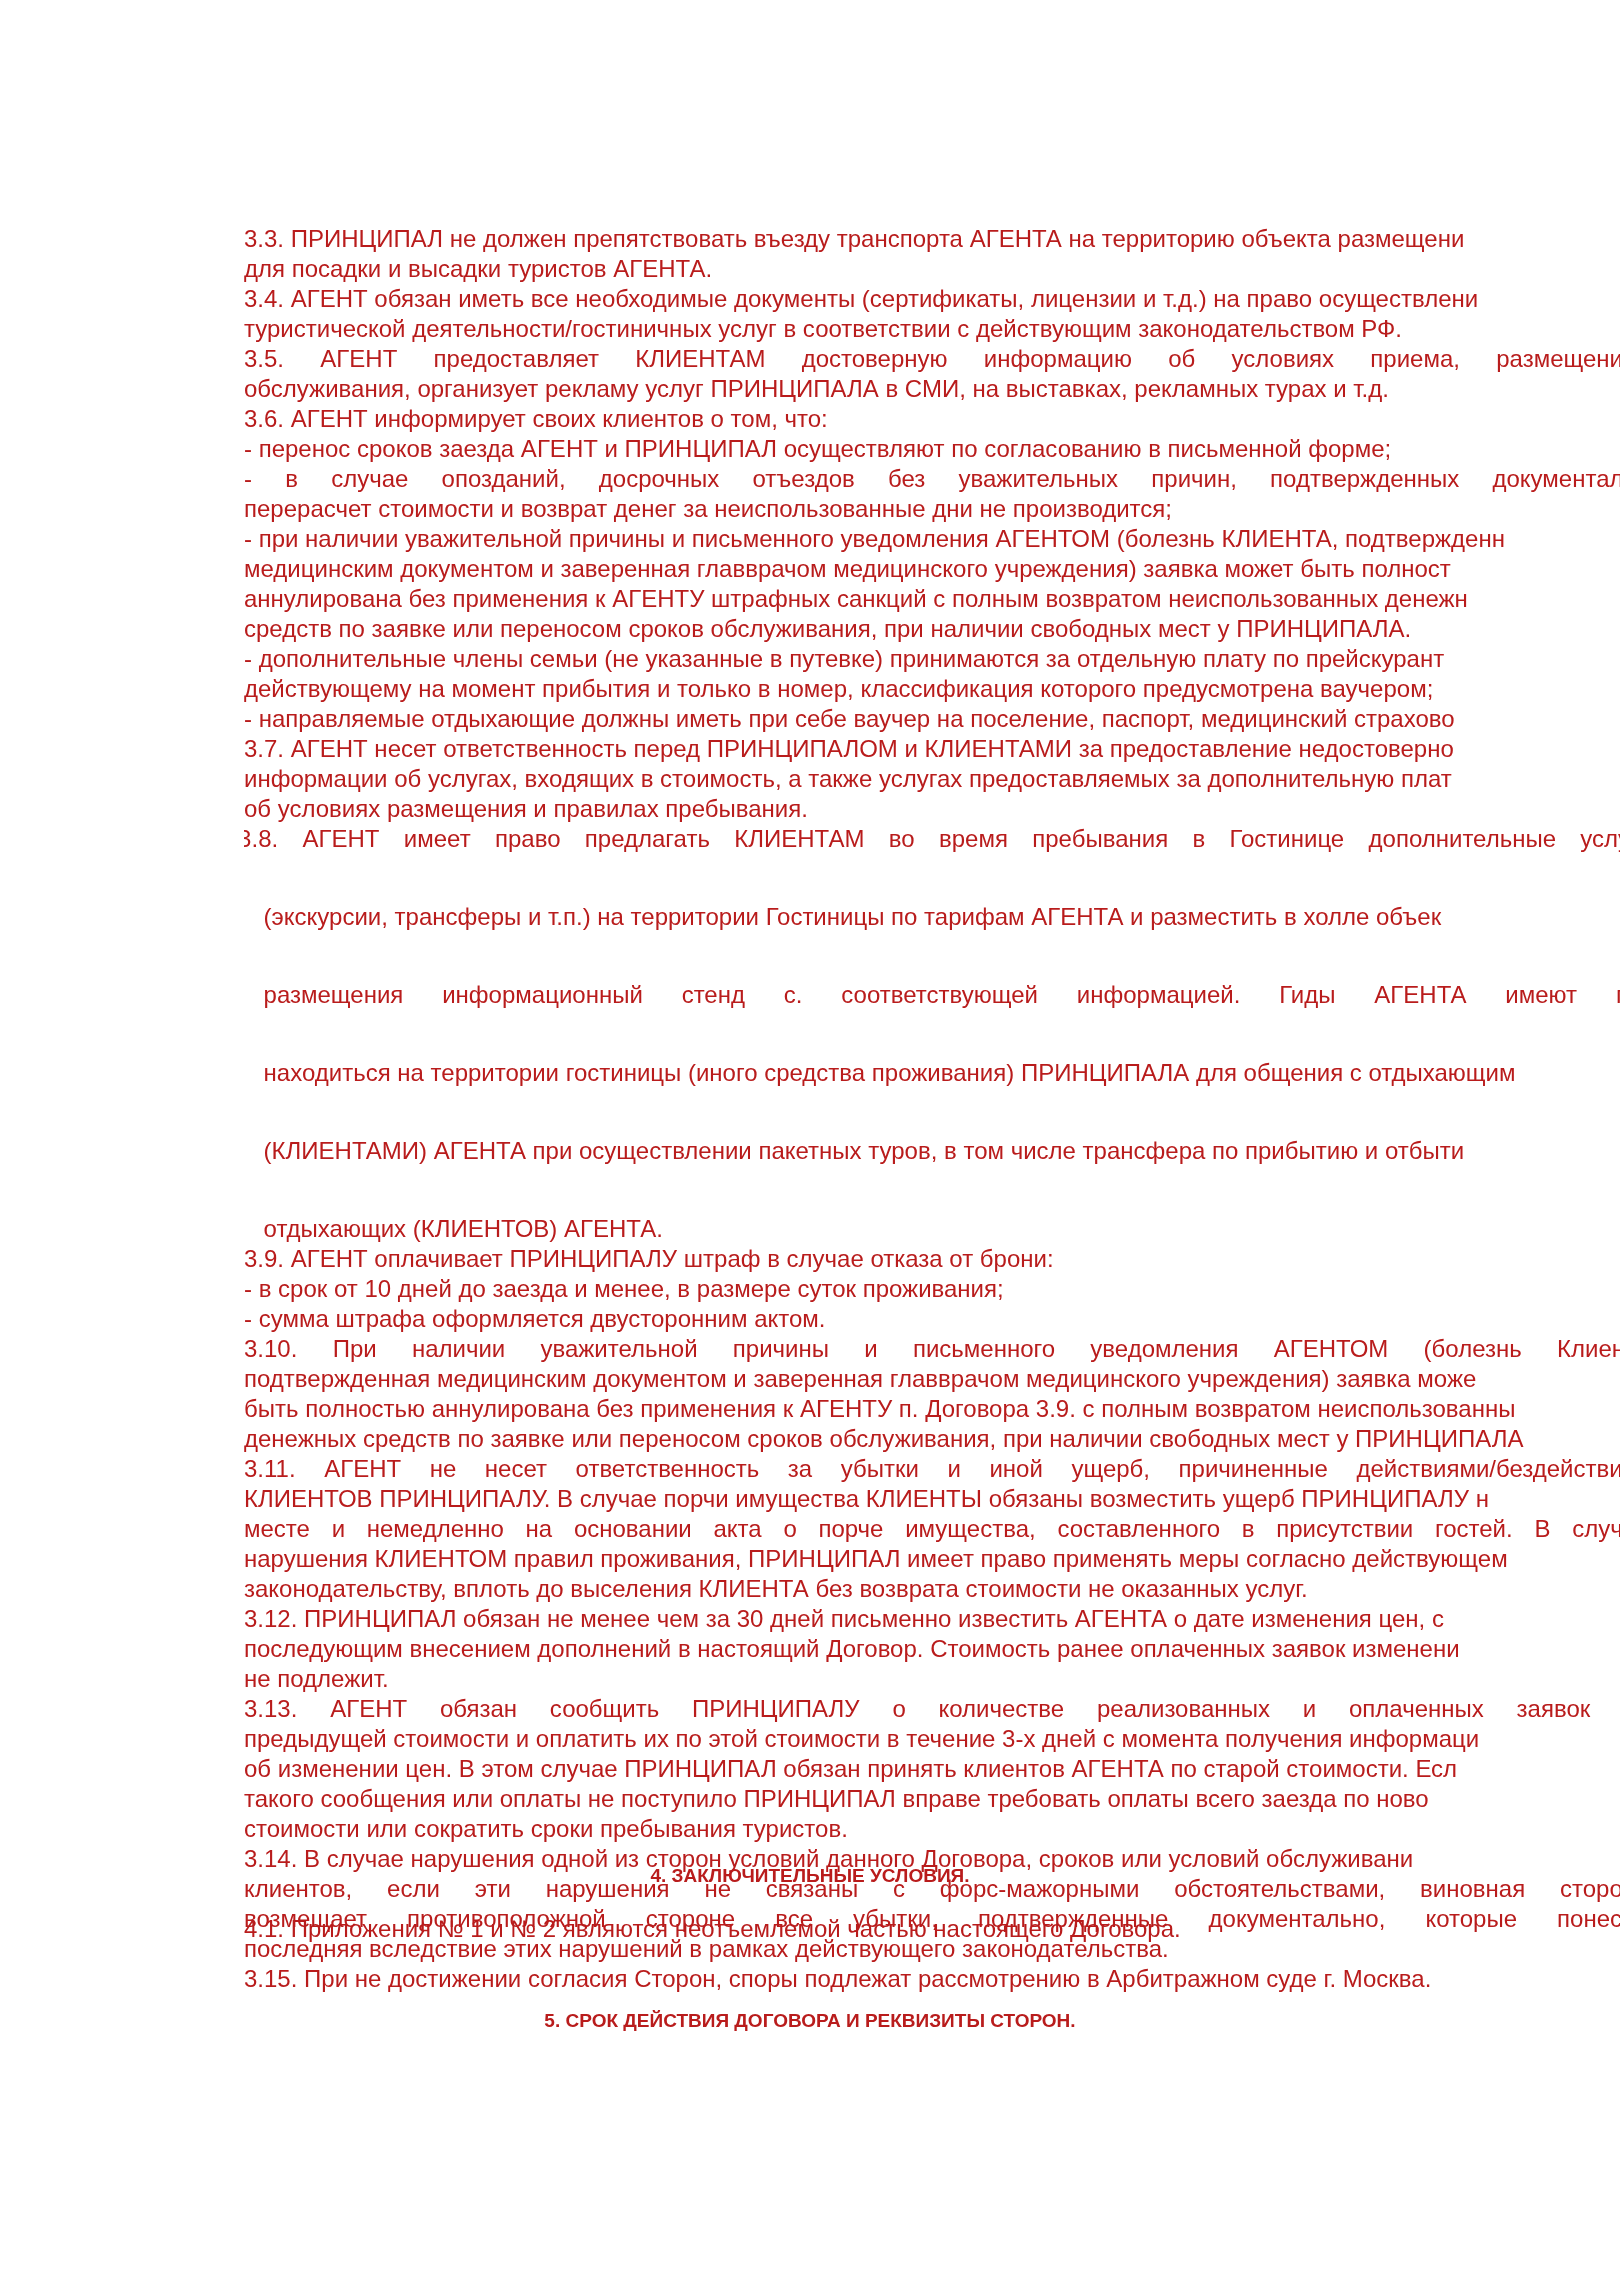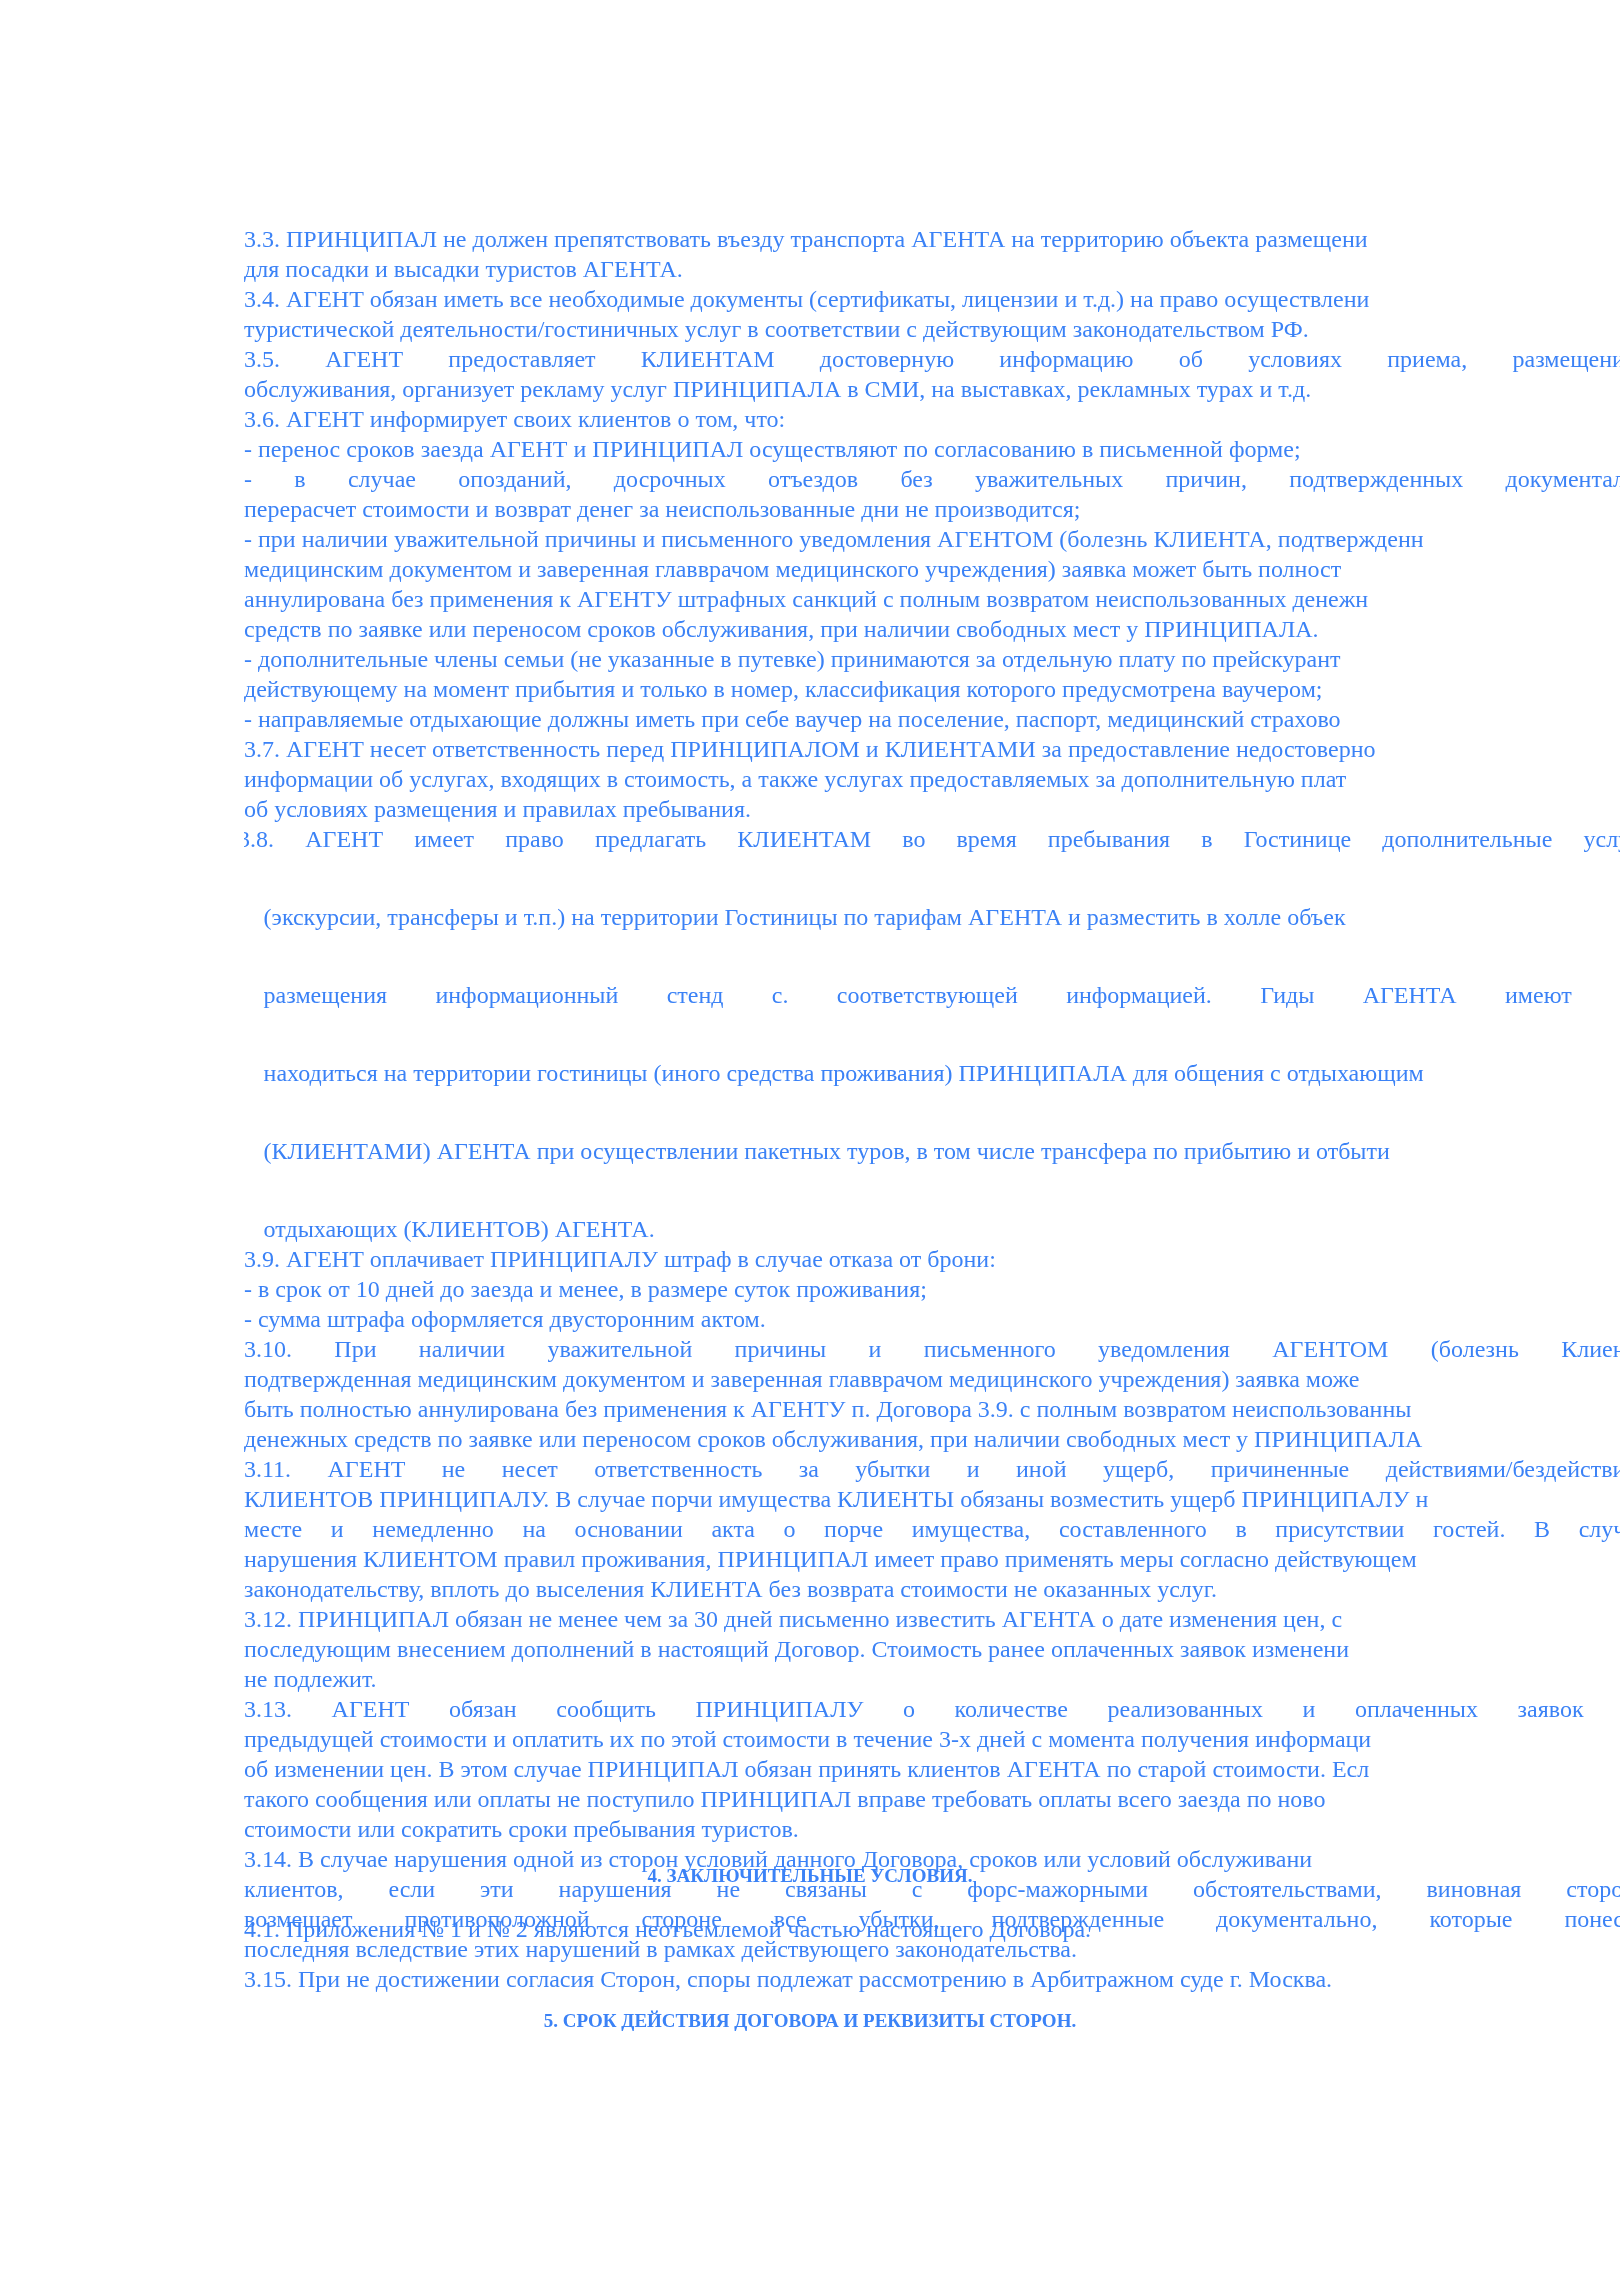--- a/index.html
+++ b/index.html
@@ -1,20 +1,20 @@
 <!DOCTYPE html>
 <html><head>
 <meta charset="utf-8">
 <style>
   html, body { margin: 0; padding: 0; background: #ffffff; }
   body { width: 1620px; height: 2292px; position: relative; overflow: hidden; }
   .page {
     position: absolute; left: 0; top: 0; width: 1620px; height: 2292px;
-    background: #ffffff; color: #3b82f6;
-    font-family: Liberation Serif, serif;
+    background: #ffffff; color: #b91c1c;
+    font-family: Liberation Sans, sans-serif;
     font-size: 24px; line-height: 30px;
   }
   .content { position: absolute; left: 244px; top: 224px; width: 1376px; white-space: nowrap; overflow: hidden; }
   .line { display: block; height: 30px; white-space: nowrap; overflow: hidden; }
   .j { text-align: justify; text-align-last: justify; width: 1392px; }
   .ind { padding-left: 19.6px; margin-top: 48px; }
   .out { margin-left: -5.9px; }
   .heading {
     position: absolute; left: 0; width: 1620px; text-align: center;
     font-weight: bold; font-size: 19px; white-space: nowrap;

